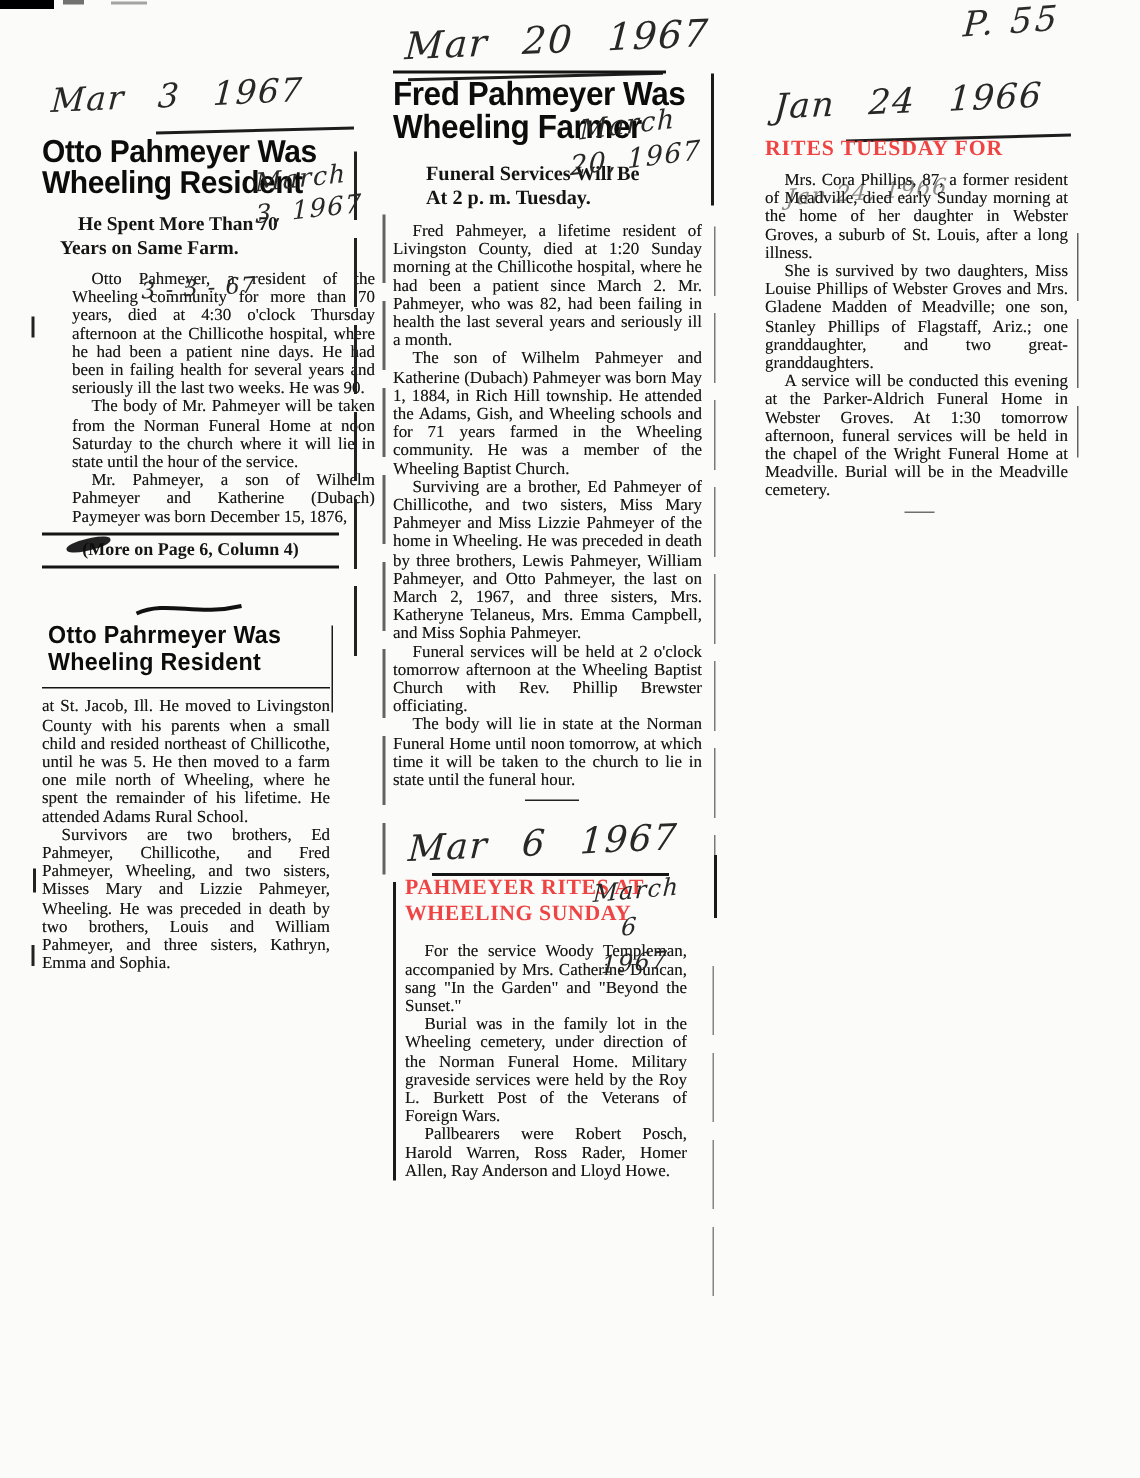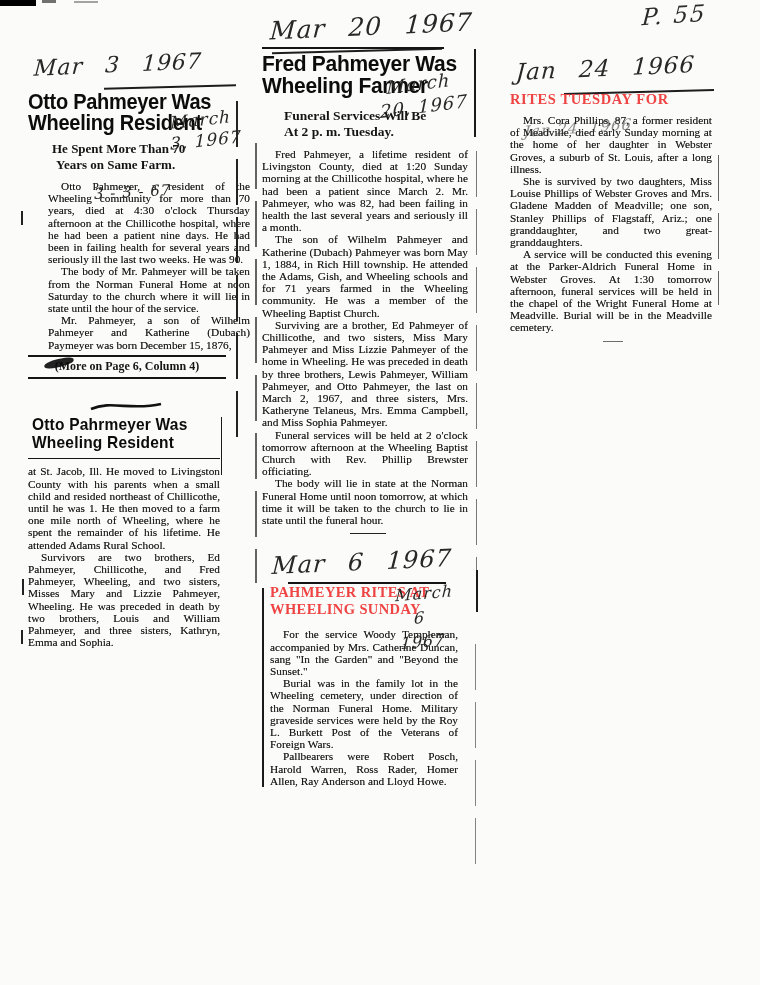--- a/index.html
+++ b/index.html
@@ -120,21 +120,21 @@
 
       <div class="headline-sans hl-a">Otto Pahmeyer Was</div>
       <div class="headline-sans hl-a">Wheeling Resident</div>
 
       <div class="hw hw-overlay" style="left:142px;top:18px;font-size:17px;">
         <span class="hw-line">March</span>
         <span class="hw-line">3, 1967</span>
       </div>
 
       <div class="subhead" style="margin:8px 0 0 24px;">He Spent More Than 70</div>
-      <div class="subhead" style="margin-left:28px;">Years on Same Farm.</div>
+      <div class="subhead" style="margin-left:12px;">Years on Same Farm.</div>
 
       <div class="hw" style="position:absolute;left:66px;top:92px;font-size:15px;transform:rotate(-3deg);z-index:3;">3 - 3 - 67</div>
 
       <div class="body-text" style="margin-top:8px;width:202px;margin-left:20px;">
         <p>Otto Pahmeyer, a resident of the Wheeling community for more than 70 years, died at 4:30 o'clock Thursday afternoon at the Chillicothe hospital, where he had been a patient nine days. He had been in failing health for several years and seriously ill the last two weeks. He was 90.</p>
         <p>The body of Mr. Pahmeyer will be taken from the Norman Funeral Home at noon Saturday to the church where it will lie in state until the hour of the service.</p>
         <p>Mr. Pahmeyer, a son of Wilhelm Pahmeyer and Katherine (Dubach) Paymeyer was born December 15, 1876,</p>
       </div>
 
       <div class="more-line" style="width:198px;">
@@ -151,21 +151,21 @@
       <svg class="squiggle" width="74" height="10" viewBox="0 0 74 10">
         <path d="M2 8 C 22 -1, 42 10, 72 3" stroke="#111" stroke-width="2.6" fill="none"></path>
       </svg>
 
       <div class="headline-sans hl-b" style="margin-left:4px;">Otto Pahrmeyer Was</div>
       <div class="headline-sans hl-b" style="margin-left:4px;">Wheeling Resident</div>
 
       <div class="rule-h" style="width:192px;margin:7px 0 6px 0;height:1.6px;"></div>
 
       <div class="body-text" style="width:192px;">
-        <p class="no-indent">at St. Jacob, Ill. He moved to Livingston County with his parents when a small child and resided northeast of Chillicothe, until he was 1. He then moved to a farm one mile north of Wheeling, where he spent the remainder of his lifetime. He attended Adams Rural School.</p>
+        <p class="no-indent">at St. Jacob, Ill. He moved to Livingston County with his parents when a small child and resided northeast of Chillicothe, until he was 5. He then moved to a farm one mile north of Wheeling, where he spent the remainder of his lifetime. He attended Adams Rural School.</p>
         <p>Survivors are two brothers, Ed Pahmeyer, Chillicothe, and Fred Pahmeyer, Wheeling, and two sisters, Misses Mary and Lizzie Pahmeyer, Wheeling. He was preceded in death by two brothers, Louis and William Pahmeyer, and three sisters, Kathryn, Emma and Sophia.</p>
       </div>
     </div>
   </div>
 
   <div class="col col-mid">
 
     <div style="position:relative;margin-left:8px;">
       <span class="hw hw-date-big" style="font-size:25px;">Mar 20 1967</span>
       <div class="hw-underline" style="position:absolute;left:2px;top:38px;width:170px;"></div>

